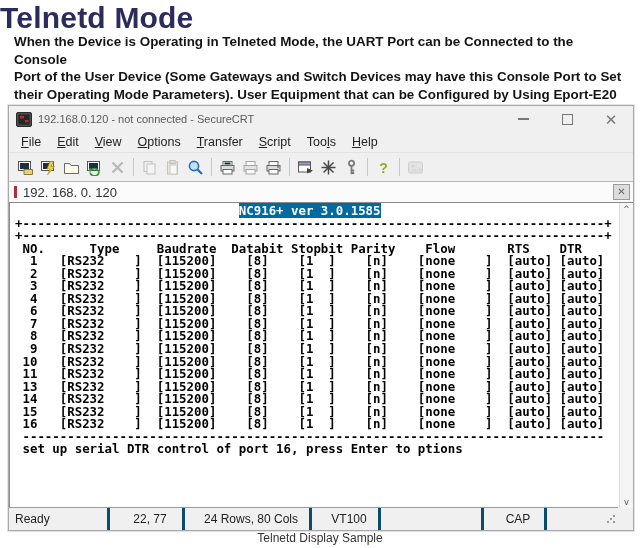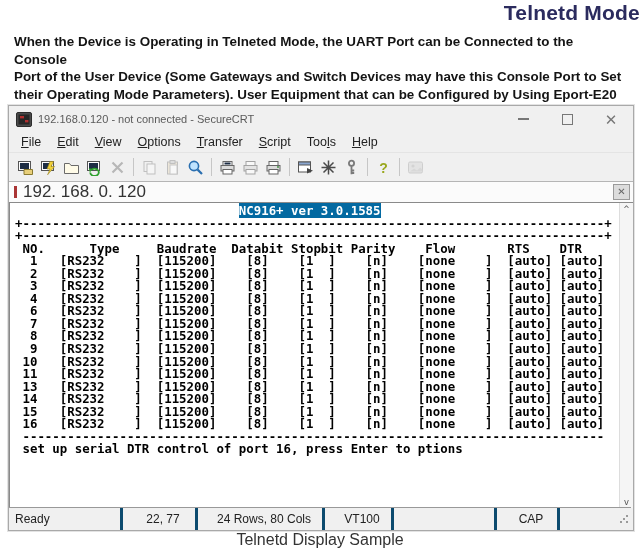--- a/index.html
+++ b/index.html
@@ -1,19 +1,19 @@
 <!DOCTYPE html>
 <html><head>
 <meta charset="utf-8">
 <style>
   html,body{margin:0;padding:0;background:#fff;}
   body{width:640px;height:548px;position:relative;font-family:"Liberation Sans",sans-serif;overflow:hidden;}
 
-  .page-title{position:absolute;top:1px;left:0;width:640px;text-align:right;
-    font-size:21px;font-weight:bold;color:#2b2b5e;letter-spacing:.2px;}
+  .page-title{position:absolute;top:1px;left:0;width:640px;text-align:left;
+    font-size:30px;font-weight:bold;color:#2b2b5e;letter-spacing:.2px;}
   .desc{position:absolute;top:33px;left:14px;width:612px;font-size:13.4px;line-height:17.5px;
     color:#141414;font-weight:600;white-space:pre-line;}
 
   
   .win{position:absolute;top:105px;left:8px;width:624px;height:424px;background:#f0f0f0;
     border:1px solid #a9a9a9;box-shadow:0 0 0 1px #e3e3e3;}
   .titlebar{height:26px;display:flex;align-items:center;padding-left:7px;}
   .app-icon{width:16px;height:15px;margin-right:6px;flex:0 0 auto;}
   .title-text{font-size:11px;color:#5a5a5a;flex:1 1 auto;white-space:nowrap;overflow:hidden;}
   .win-btns{display:flex;align-items:center;height:100%;}
@@ -27,53 +27,53 @@
   .menu-item u{text-decoration:underline;}
 
   .toolbar{height:28px;display:flex;align-items:center;padding-left:5px;border-top:1px solid #e4e4e4;}
   .tbtn{width:23px;height:23px;display:flex;align-items:center;justify-content:center;}
   .tbtn.disabled{opacity:.55;}
   .tb-sep{width:1px;height:18px;background:#c6c6c6;margin:0 4px;}
 
   .sessionbar{height:20px;background:#fbfbfb;border-top:1px solid #b5b5b5;border-bottom:1px solid #8a8a8a;
     display:flex;align-items:center;padding:0 3px 0 5px;}
   .sess-flag{width:3px;height:12px;background:#a93434;margin-right:6px;}
-  .sess-label{font-size:17px;color:#333;flex:1 1 auto;}
+  .sess-label{font-size:13px;color:#333;flex:1 1 auto;}
   .sess-close{width:15px;height:14px;background:#dcdcdc;border:1px solid #9a9a9a;
     display:flex;align-items:center;justify-content:center;font-size:10px;color:#666;line-height:1;}
 
   .terminal{position:absolute;top:97px;left:0;right:0;bottom:22px;background:#fff;
     border-left:1px solid #8a8a8a;overflow:hidden;}
   .tlines{position:absolute;top:2px;left:5px;right:14px;font-family:"DejaVu Sans Mono",monospace;
     font-size:12.4px;font-weight:bold;color:#000;}
   .tline{height:12.55px;line-height:12.55px;white-space:pre;}
   .inv{background:#0369a1;color:#fff;}
   .tscroll{position:absolute;top:0;right:0;bottom:0;width:13px;background:#f5f5f5;border-left:1px solid #ddd;
     display:flex;flex-direction:column;justify-content:space-between;align-items:center;
     font-family:"DejaVu Sans Mono",monospace;font-size:9px;color:#555;}
   .tscroll span{display:block;padding:1px 0;}
 
-  .statusbar{position:absolute;left:0;right:2px;bottom:0;height:22px;background:#f0f0f0;
+  .statusbar{position:absolute;left:0;right:15px;bottom:0;height:22px;background:#f0f0f0;
     border-top:1px solid #999;display:flex;align-items:center;font-size:12px;color:#222;}
   .sb-ready{flex:1 1 auto;padding-left:6px;}
   .sb-cell{border-left:3px solid #0c4a6e;height:100%;display:flex;align-items:center;justify-content:center;padding-left:8px;}
   .sb-cursor{width:64px;}
   .sb-grid{width:116px;}
   .sb-emu{width:58px;}
   .sb-blank{width:92px;}
   .sb-caps{width:52px;}
   .sb-tail{width:60px;justify-content:flex-end;padding-right:3px;}
   .grip{width:8px;height:8px;
     background:
       radial-gradient(circle at 7px 1px,#9a9a9a 1px,transparent 1.2px),
       radial-gradient(circle at 7px 7px,#9a9a9a 1px,transparent 1.2px),
       radial-gradient(circle at 1px 7px,#9a9a9a 1px,transparent 1.2px),
       radial-gradient(circle at 4px 4px,#9a9a9a 1px,transparent 1.2px);}
 
-  .caption{position:absolute;top:531px;left:0;width:640px;text-align:center;font-size:16px;color:#333;}
+  .caption{position:absolute;top:531px;left:0;width:640px;text-align:center;font-size:12px;color:#333;}
 </style>
 </head>
 <body>
 
 <div class="page-title">Telnetd Mode</div>
 <div class="desc">When the Device is Operating in Telneted Mode, the UART Port can be Connected to the Console
 Port of the User Device (Some Gateways and Switch Devices may have this Console Port to Set
 their Operating Mode Parameters). User Equipment that can be Configured by Using Eport-E20
 telneted Mode.</div>
 

